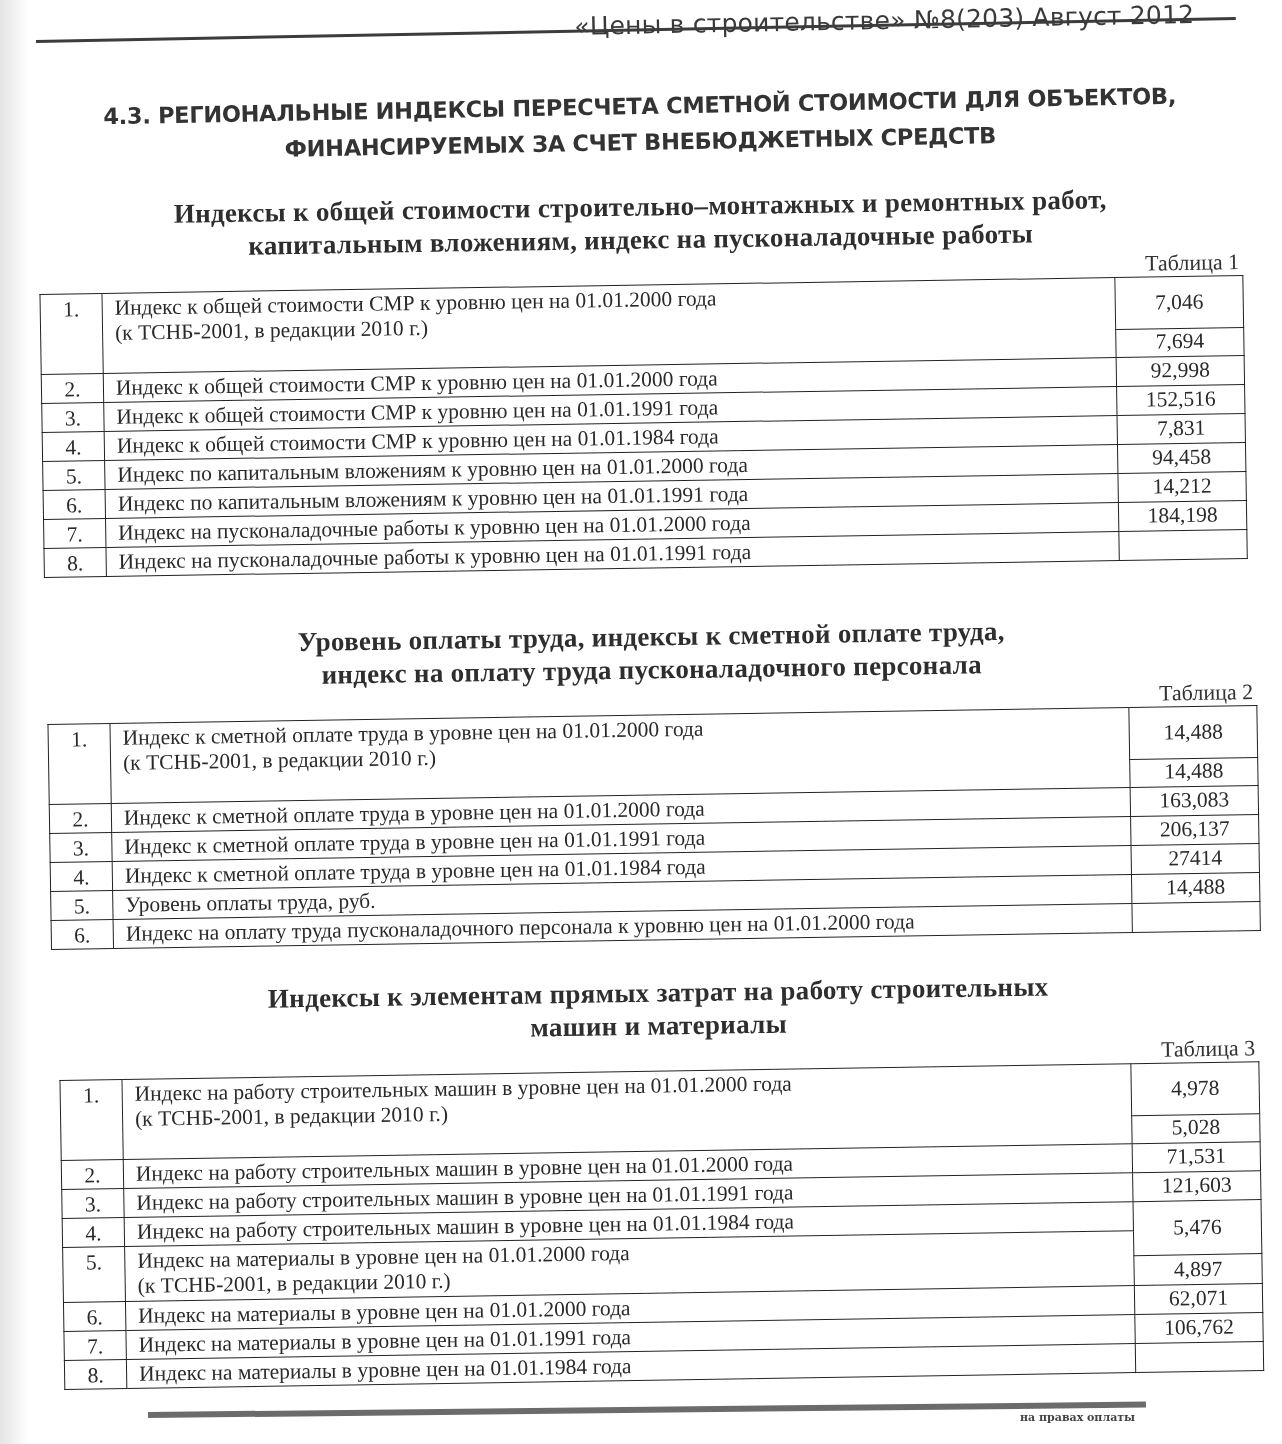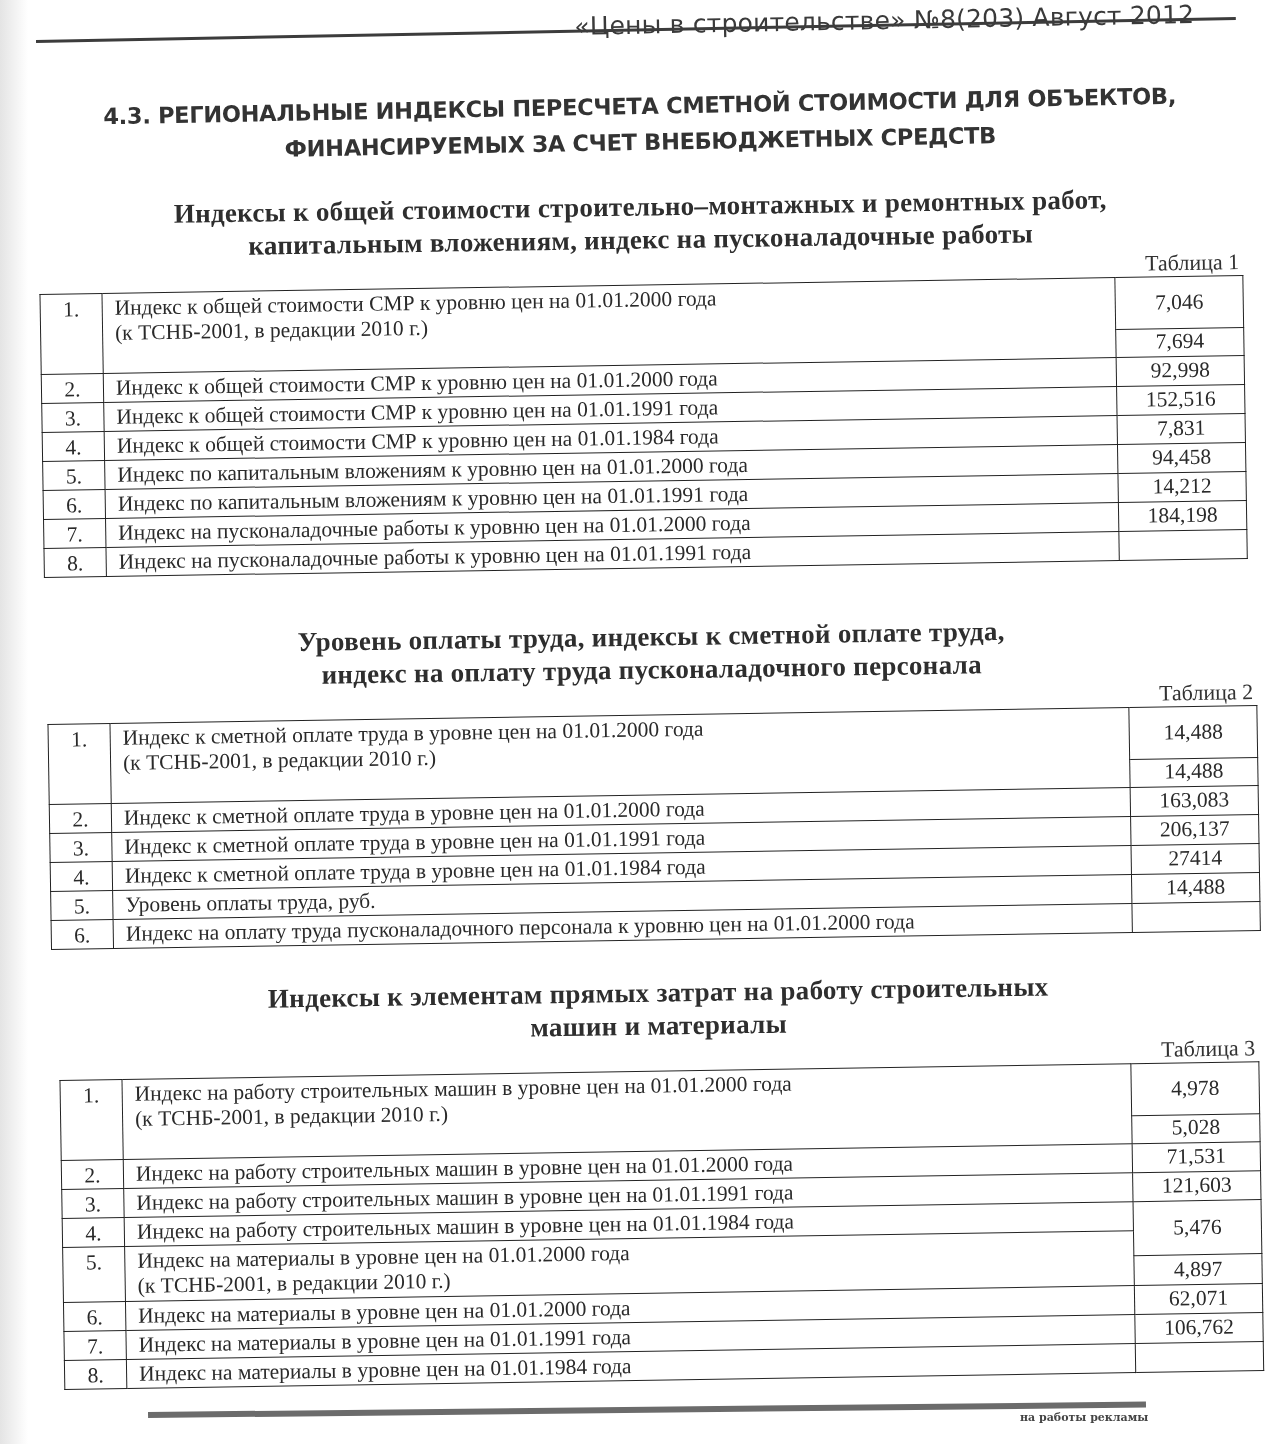--- a/index.html
+++ b/index.html
@@ -244,13 +244,13 @@
     <tr>
       <td class="num">8.</td>
       <td class="desc">Индекс на материалы в уровне цен на 01.01.1984 года</td>
       <td class="val single" style="height:26px"></td>
     </tr>
   </tbody>
     </table>
 </div>
 
 <div class="footer-rule"></div>
-<div class="footer-note">на работы рекламы</div>
+<div class="footer-note">на правах оплаты</div>
 
 </body></html>

